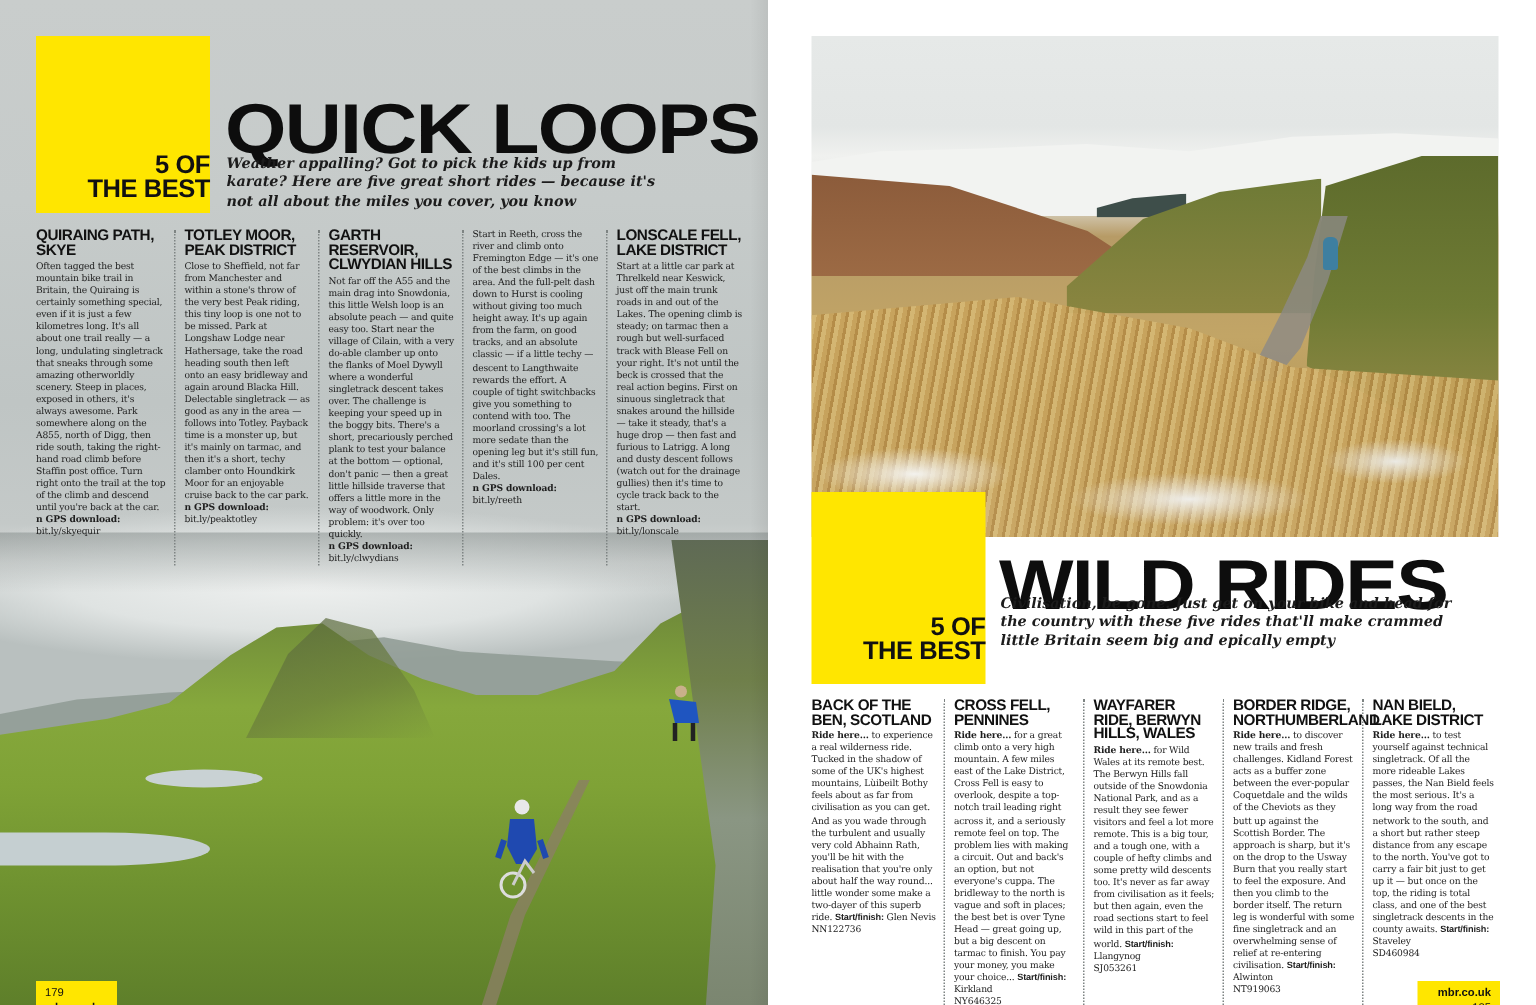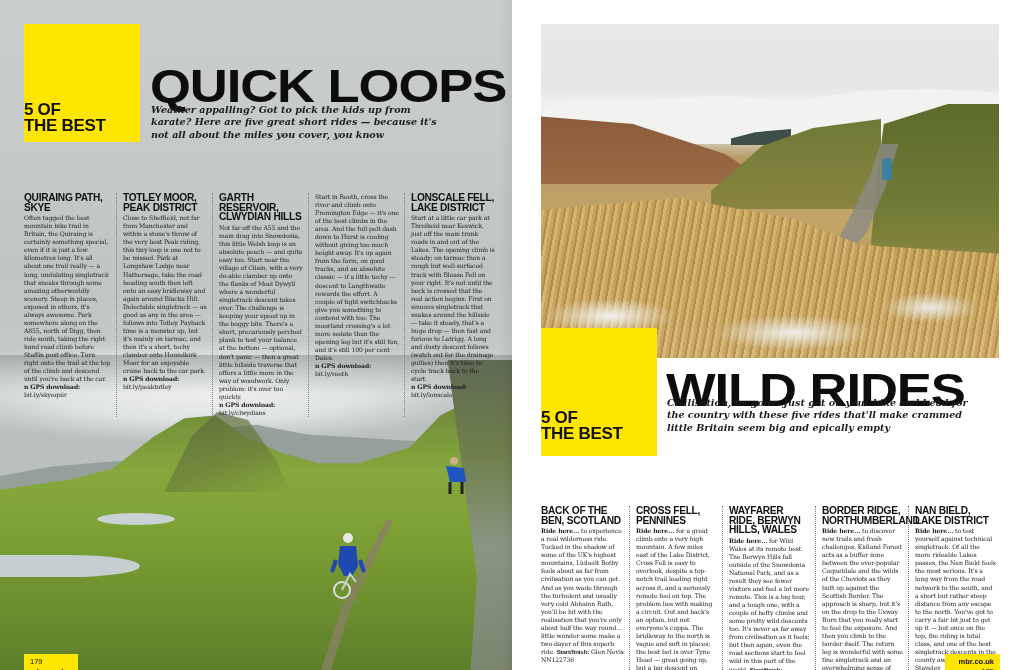--- a/index.html
+++ b/index.html
@@ -48,41 +48,41 @@
     background: #8b7f64;
     clip-path: polygon(80% 0, 86% 0, 50% 60%, 34% 100%, 26% 100%, 42% 60%);
     opacity: .8;
   }
   .rider1 { position: absolute; left: 330px; top: 530px; width: 36px; height: 70px; }
   .rider2 { position: absolute; left: 442px; top: 456px; width: 28px; height: 44px; }
 
   .best-box {
     position: absolute; background: #ffe600; color: #111;
     font-family: "Liberation Sans", sans-serif; font-weight: 900;
-    display: flex; flex-direction: column; justify-content: flex-end; align-items: flex-start;
+    display: flex; flex-direction: column; justify-content: flex-end; align-items: flex-end;
   }
   .best-box span { display: block; font-size: 17px; line-height: 16px; letter-spacing: -0.3px; }
   .best-left { left: 24px; top: 24px; width: 116px; height: 118px; padding-bottom: 8px; }
   .best-right { left: 541px; top: 328px; width: 116px; height: 128px; padding-bottom: 14px; }
 
   .headline {
     position: absolute; font-family: "Liberation Sans", sans-serif; font-weight: 900;
     color: #0d0d0d; letter-spacing: -1px; line-height: 1;
   }
   .hl-left { left: 150px; top: 62px; font-size: 47px; transform: scaleX(1.12); transform-origin: left; }
   .hl-right { left: 666px; top: 366px; font-size: 47px; transform: scaleX(1.12); transform-origin: left; }
 
   .standfirst {
     position: absolute; font-family: "DejaVu Serif", serif; font-style: italic; font-weight: bold;
     font-size: 9.6px; line-height: 12.4px; color: #1c1c1c;
   }
   .sf-left { left: 151px; top: 104px; width: 300px; }
   .sf-right { left: 667px; top: 397px; width: 310px; }
 
-  .cols { position: absolute; display: flex; margin-top: 40px; }
+  .cols { position: absolute; display: flex; }
   .cols-left { left: 24px; top: 153px; width: 480px; }
   .cols-right { left: 541px; top: 466px; width: 462px; }
   .col { position: relative; padding: 0 5px 0 6px; border-left: 1px dotted #7e8483; }
   .col:first-child { border-left: none; padding-left: 0; }
   .col h3 {
     font-family: "Liberation Sans", sans-serif; font-weight: 900; font-size: 10.2px;
     line-height: 9.6px; text-transform: uppercase; color: #111; letter-spacing: -0.3px; margin-bottom: 2px;
   }
   .col p { font-size: 6.1px; line-height: 8.05px; color: #1e1e1e; letter-spacing: -0.1px; }
   .col .gps { font-weight: bold; display: block; }

